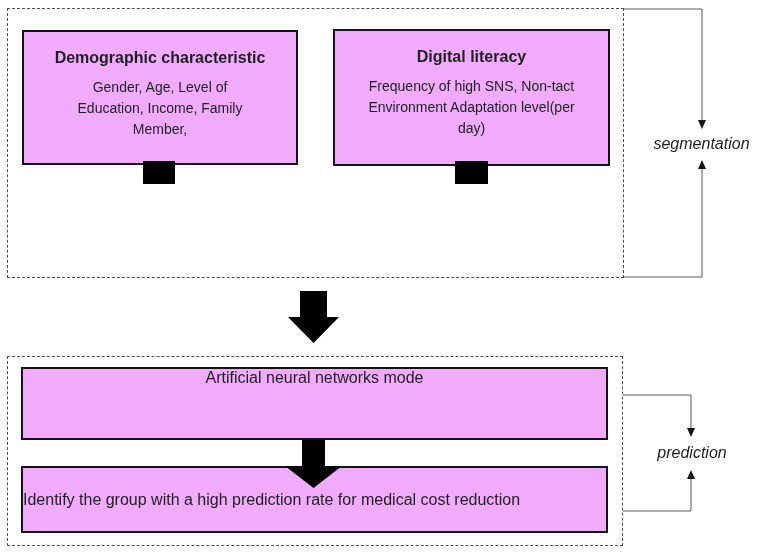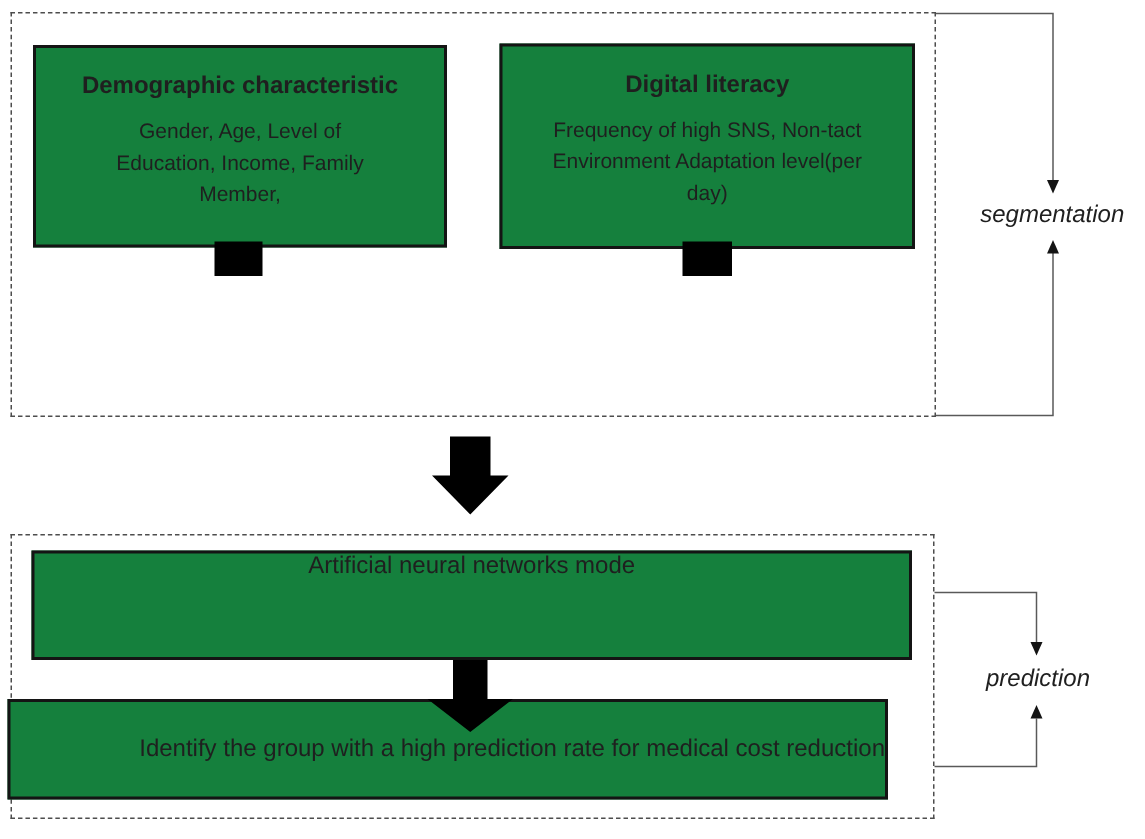--- a/index.html
+++ b/index.html
@@ -17,32 +17,32 @@
     border: 1px dashed #4d4d4d;
     background: #ffffff;
     box-sizing: border-box;
   }
   #section-segmentation { left: 7px; top: 8px; width: 617px; height: 270px; }
   #section-prediction   { left: 7px; top: 356px; width: 616px; height: 190px; }
 
   .solid-box {
     position: absolute;
     border: 2px solid #141414;
-    background: #15803d;
+    background: #f0abfc;
     box-sizing: border-box;
     z-index: 1;
   }
   #box-demographic { left: 22px; top: 30px;  width: 276px; height: 135px; }
   #box-digital     { left: 333px; top: 29px; width: 277px; height: 137px; }
   #box-clustering  { left: 22px; top: 182px; width: 587px; height: 75px;
                      display: flex; align-items: center; justify-content: center; }
   #box-ann         { left: 21px; top: 367px; width: 587px; height: 73px;
                      display: flex; align-items: flex-start; justify-content: center; }
-  #box-identify    { left: 5px; top: 466px; width: 587px; height: 67px;
-                     display: flex; align-items: center; justify-content: flex-end; }
+  #box-identify    { left: 21px; top: 466px; width: 587px; height: 67px;
+                     display: flex; align-items: center; justify-content: flex-start; }
 
   .box-title {
     margin: 16px 8px 9px 8px;
     text-align: center;
     font-weight: bold;
     font-size: 16px;
     line-height: 20px;
   }
   .box-body {
     margin: 3px auto;

